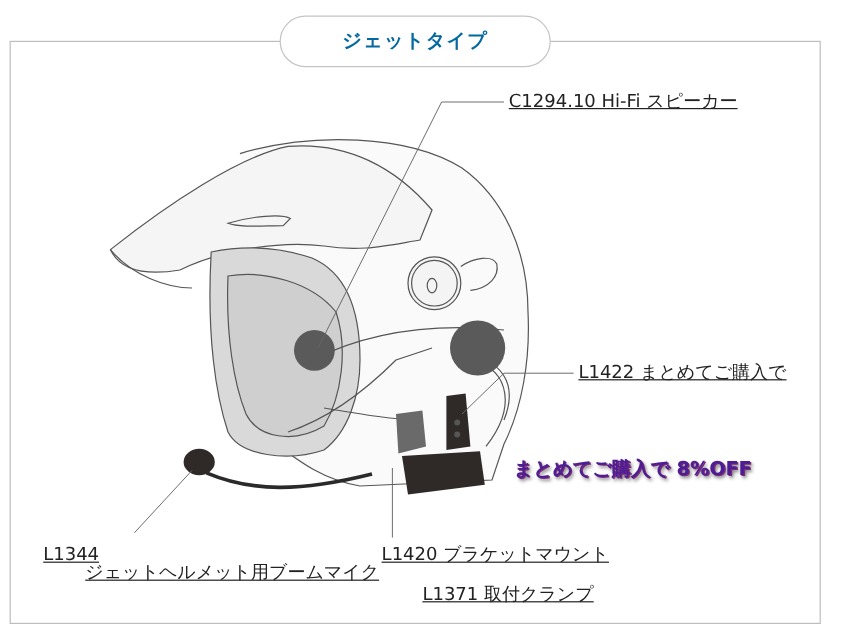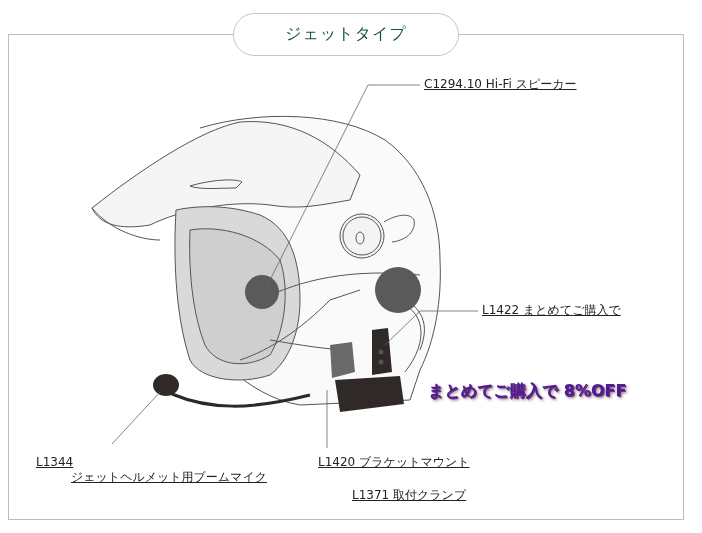--- a/index.html
+++ b/index.html
@@ -1,21 +1,21 @@
 <!DOCTYPE html>
 <html><head>
 <meta charset="utf-8">
 <style>
   html,body{margin:0;padding:0;background:#fff;}
   body{width:702px;height:533px;position:relative;overflow:hidden;font-family:"DejaVu Sans","Liberation Sans",sans-serif;}
   .frame{position:absolute;left:8px;top:34px;width:676px;height:486px;border:1px solid #bdbdbd;box-sizing:border-box;}
   .pill{position:absolute;left:233px;top:13px;width:226px;height:43px;border:1px solid #c4c4c4;border-radius:22px;background:#fff;box-sizing:border-box;display:flex;align-items:center;justify-content:center;}
-  .pill span{font-size:16px;font-weight:normal;color:#14532d;letter-spacing:1px;}
+  .pill span{font-size:16px;font-weight:bold;color:#0369a1;letter-spacing:1px;}
   svg.art{position:absolute;left:0;top:0;}
-  .label{position:absolute;font-size:12px;color:#222;text-decoration:underline;white-space:nowrap;line-height:15px;}
+  .label{position:absolute;font-size:15px;color:#222;text-decoration:underline;white-space:nowrap;line-height:15px;}
   .promo{position:absolute;left:428px;top:381px;font-size:16px;font-weight:bold;color:#4c1d95;text-shadow:1px 1px 0 #7a2a76,2px 2px 3px #777;letter-spacing:0px;white-space:nowrap;}
 </style>
 </head>
 <body>
 
 <div class="frame"></div>
 
 <div class="pill">
   <span>ジェットタイプ</span>
 </div>

